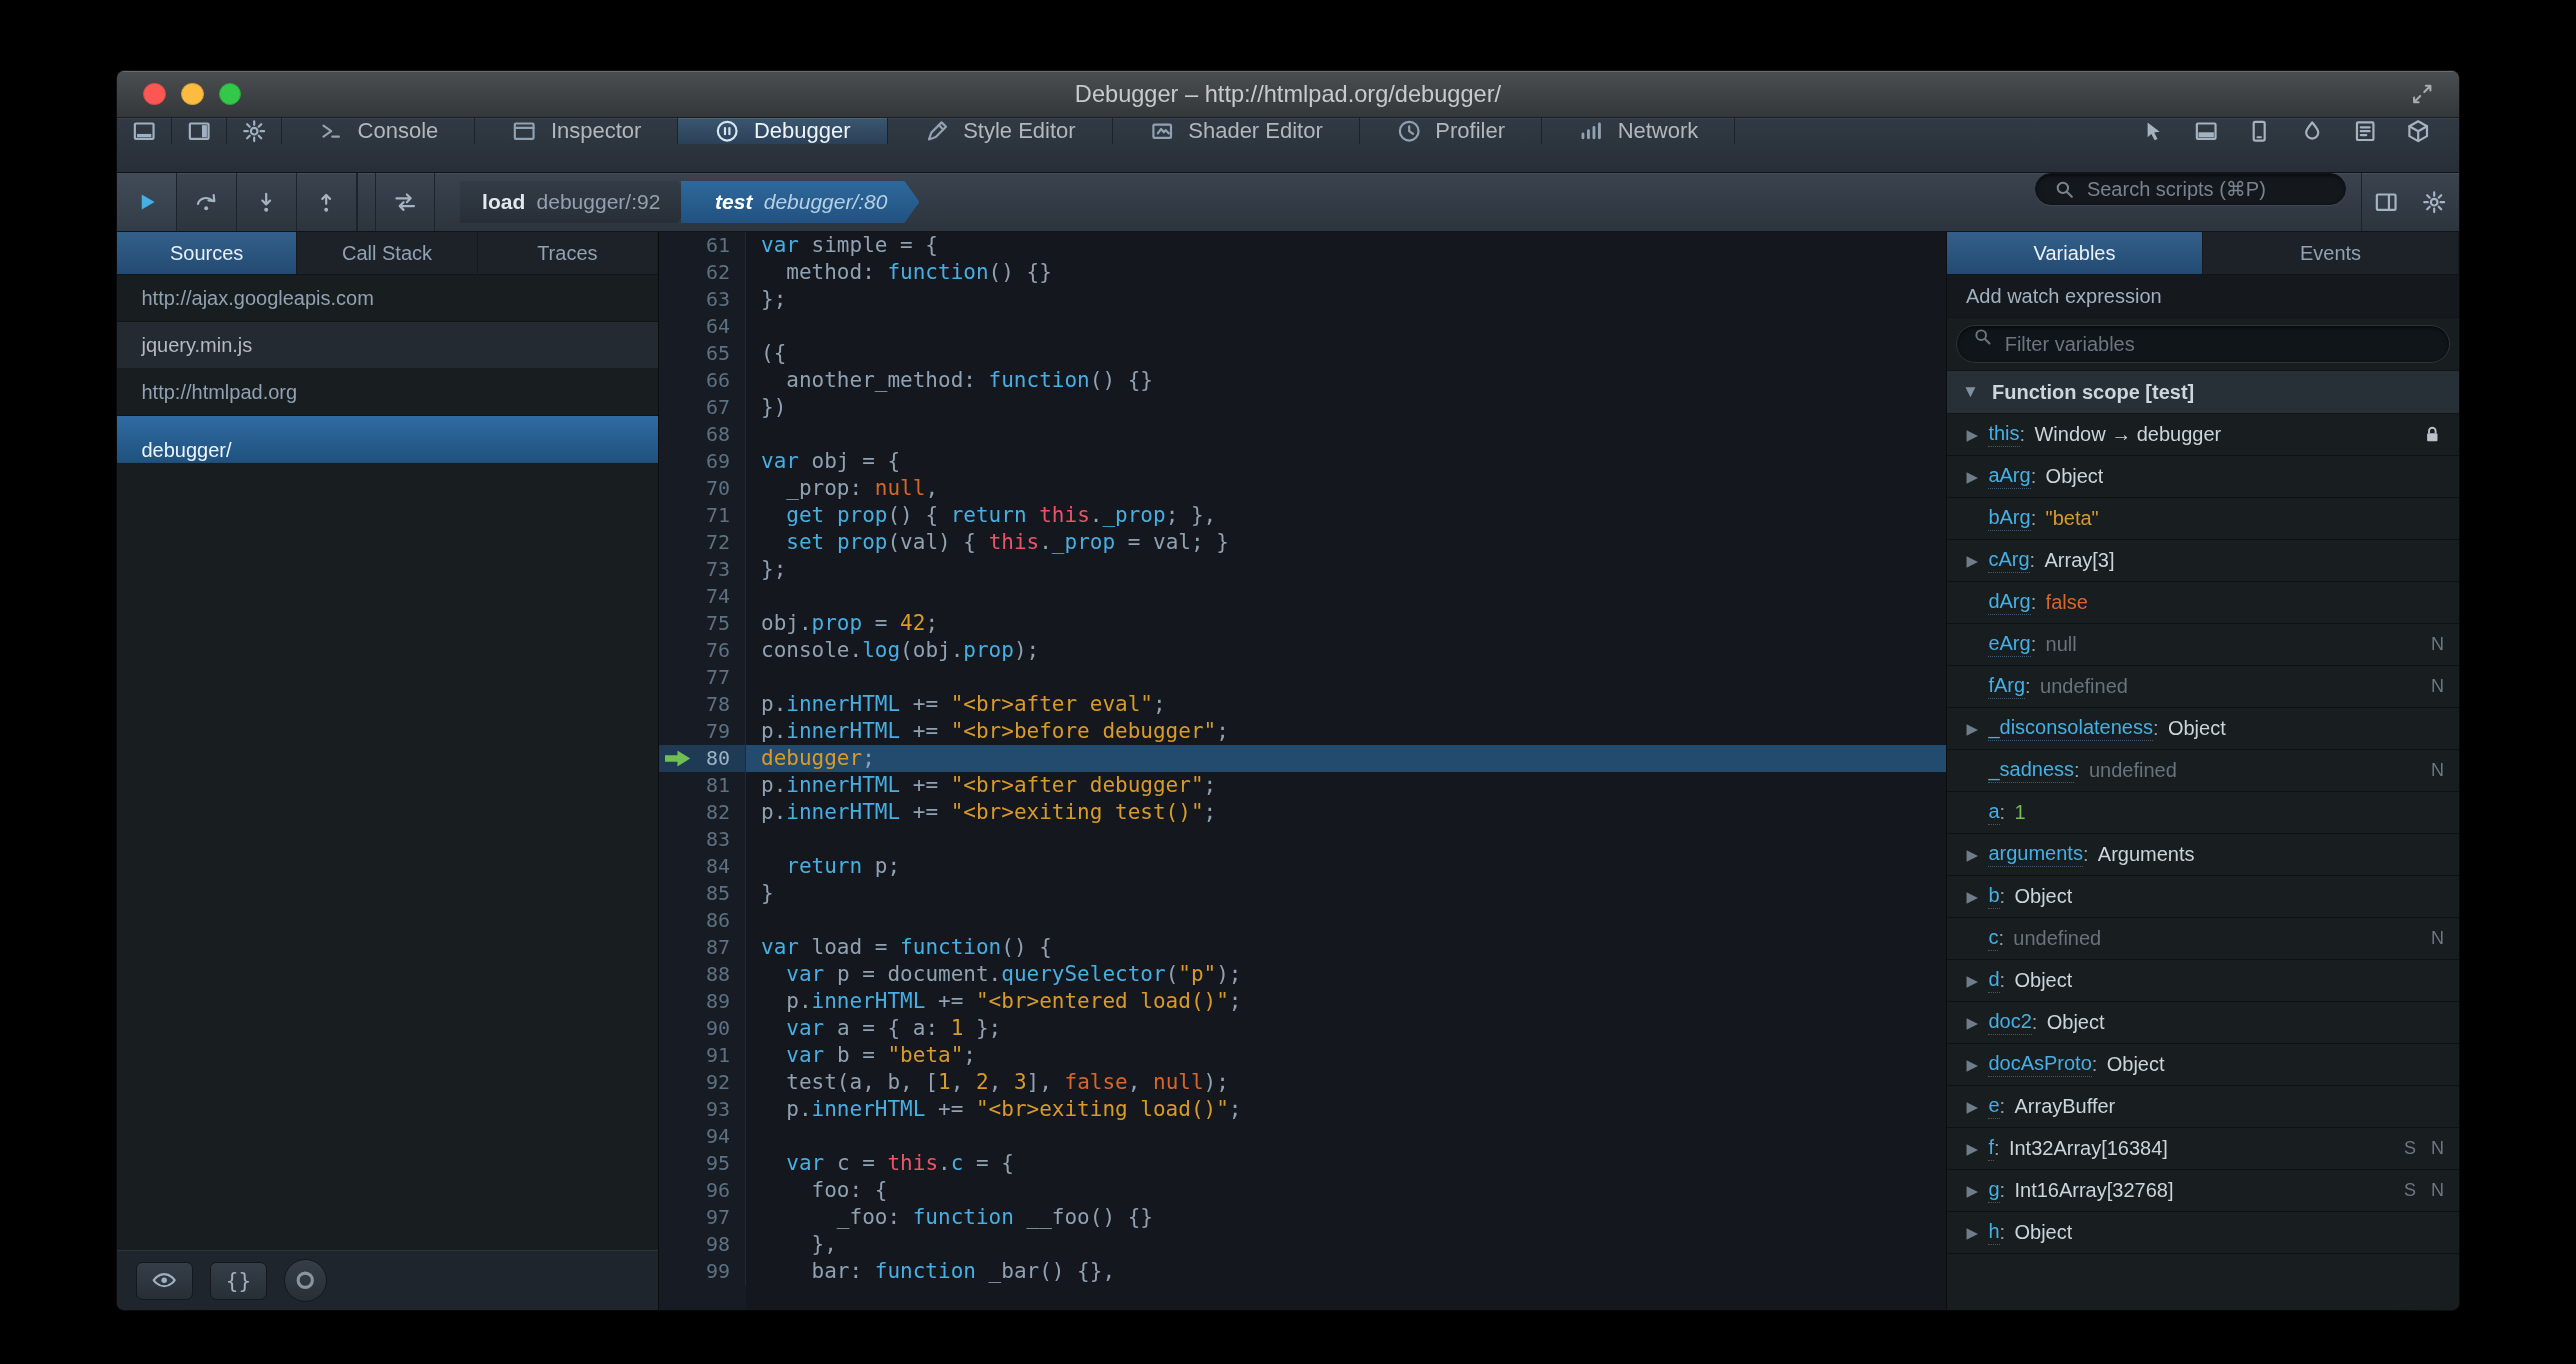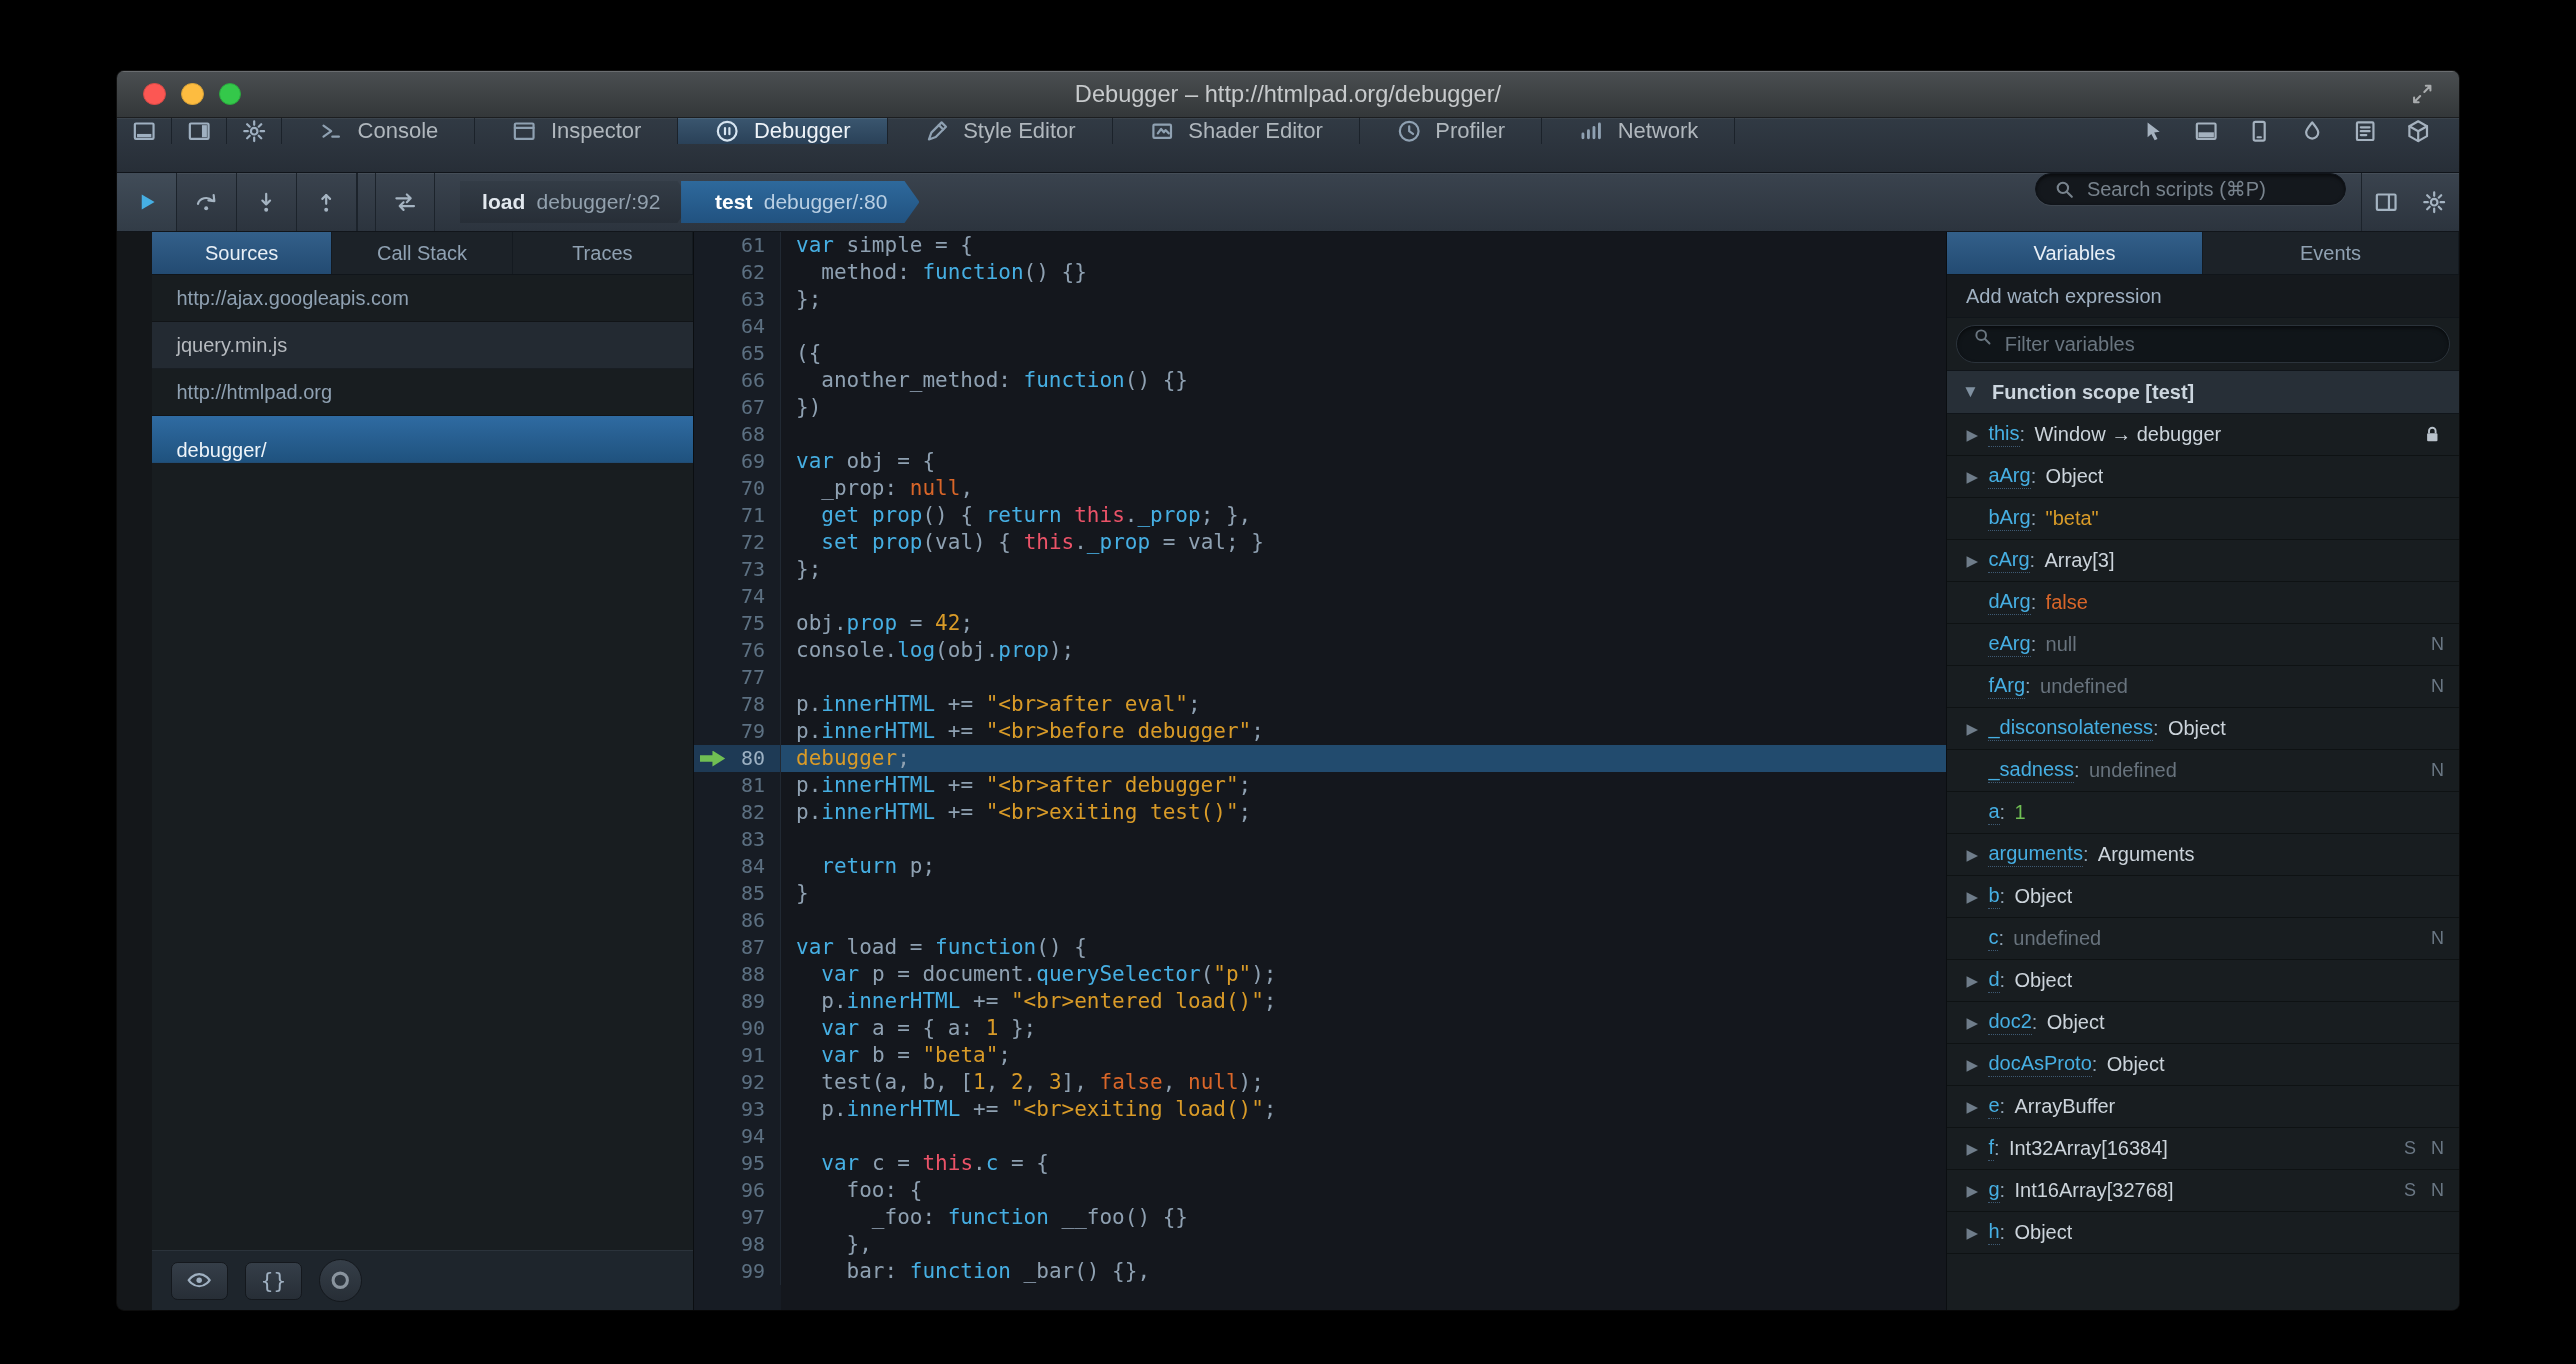--- a/index.html
+++ b/index.html
@@ -44,39 +44,39 @@
   .step-group{display:flex;height:100%;border-right:0.9px solid #1c232b;}
   .step-btn{width:60px;height:100%;display:flex;align-items:center;justify-content:center;
     border-right:0.9px solid #1c232b;color:#a5b4c2;}
   .step-btn.resume{color:#46afe3;background:linear-gradient(#414c58,#323c47);}
   .tracer{width:60px;height:100%;display:flex;align-items:center;justify-content:center;
     margin-left:17px;border-left:0.9px solid #1c232b;border-right:0.9px solid #1c232b;color:#a5b4c2;}
   .breadcrumbs{display:flex;align-items:center;margin-left:24.5px;height:100%;}
   .crumb{height:42px;display:flex;align-items:center;padding:0 32px 0 22.6px;font-size:21px;
     background:linear-gradient(#333c46,#272e37);color:#93a1ae;
     clip-path:polygon(0 0,calc(100% - 15px) 0,100% 50%,calc(100% - 15px) 100%,0 100%);}
-  .crumb + .crumb{margin-left:-11.3px;padding-left:34px;}
+  .crumb + .crumb{margin-left:-11.3px;padding-left:34px;font-style:italic;}
   .crumb .fn{font-weight:bold;color:#e2e8ee;margin-right:11.3px;}
   .crumb.active{background:linear-gradient(#2e699c,#215280);color:#b9cfe3;}
   .crumb.active .fn{color:#ffffff;}
   .search-box{margin-left:auto;margin-right:15px;width:311px;height:32px;border-radius:21px;
     background:#14181d;border:0.9px solid #10141a;display:flex;align-items:center;gap:11.3px;padding:0 17px;
     box-shadow:inset 0 1.9px 3.8px rgba(0,0,0,.55),0 0.9px 0 rgba(255,255,255,.06);color:#78838d;}
   .search-box input{flex:1;background:transparent;border:none;outline:none;color:#c3cad1;font-size:20px;
     font-family:"Liberation Sans",sans-serif;}
   .search-box input::placeholder{color:#78838d;}
   .bar-icon{width:49px;height:100%;display:flex;align-items:center;justify-content:center;color:#a5b4c2;}
   .bar-icon.first{border-left:0.9px solid #1c232b;}
 
   
   .main{flex:1;display:flex;min-height:0;}
 
   
   .sources-panel{flex:0 0 542px;background:#181d20;border-right:0.9px solid #0b0e11;
-    display:flex;flex-direction:column;margin-left:35px;}
+    display:flex;flex-direction:column;}
   .side-tabs{flex:0 0 43px;display:flex;background:#1c2228;border-bottom:0.9px solid #10151a;}
   .side-tab{flex:1;display:flex;align-items:center;justify-content:center;font-size:20px;
     color:#8fa1b2;border-right:0.9px solid #141a20;}
   .side-tab.active{background:linear-gradient(#33608a,#234b72);color:#e8eff6;}
   .sources-list{flex:0 0 auto;}
   .source-item{height:47px;display:flex;align-items:center;padding:0 24.5px;font-size:20px;
     color:#8fa1b2;border-bottom:0.9px solid rgba(0,0,0,.28);}
   .source-item.file{background:#232a32;color:#b6babf;}
   .source-item.selected{background:linear-gradient(#2f6ba2,#1f527e);color:#eef4f9;align-items:flex-end;}
   .sources-footer{margin-top:auto;flex:0 0 60px;background:#1e252c;border-top:0.9px solid #2b333b;

